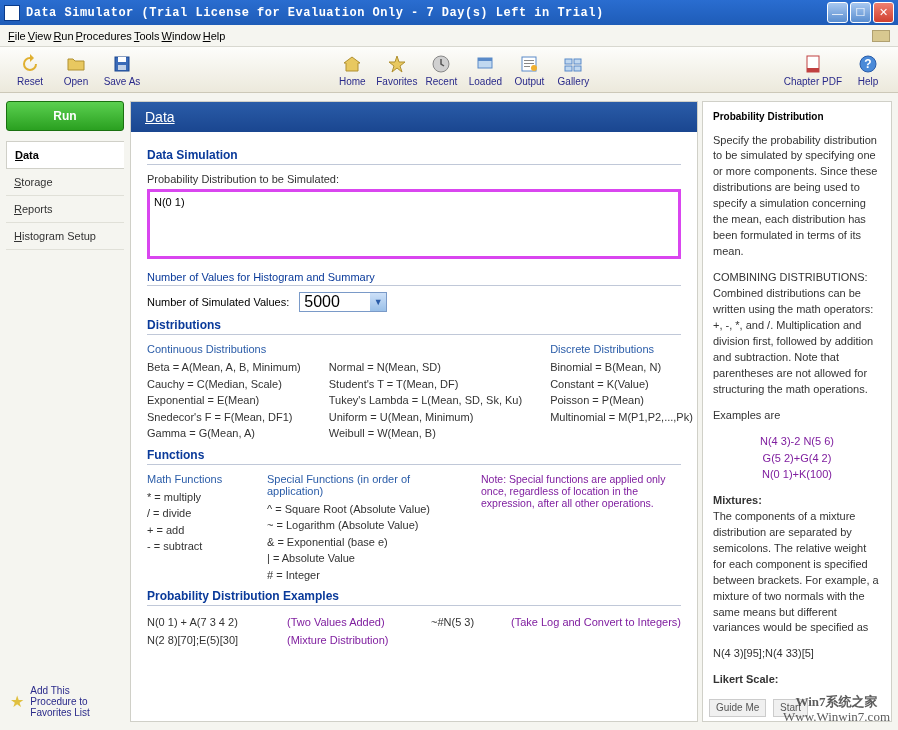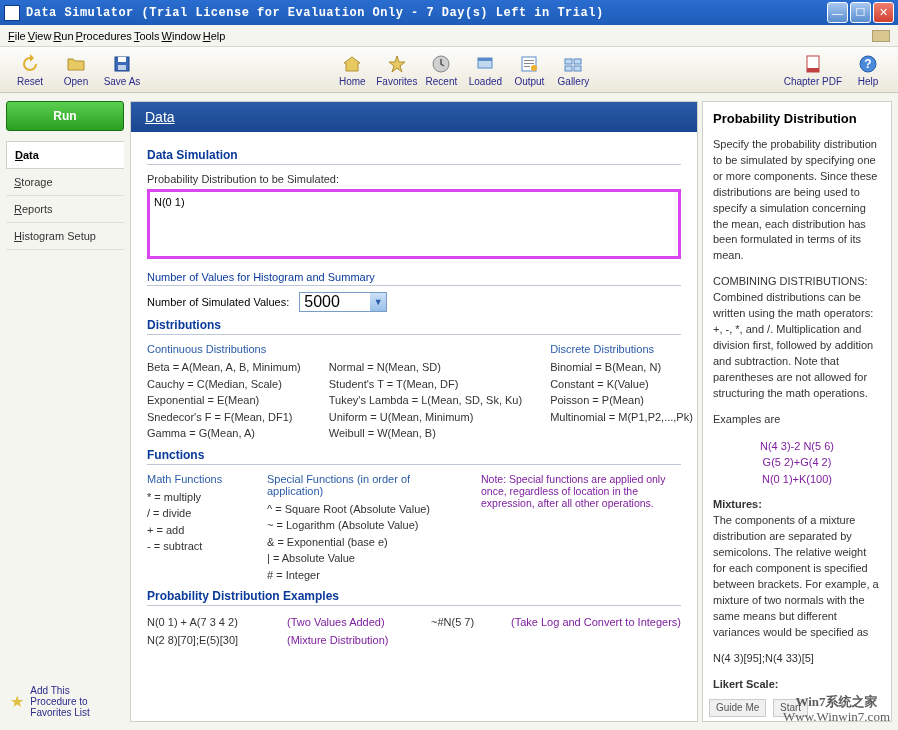--- a/index.html
+++ b/index.html
@@ -62,21 +62,21 @@
 .func-col1 { width: 100px; }
 .func-col2 { flex: 1; }
 .func-note { color: #8020a0; width: 200px; font-size: 10.5px; }
 
 .ex-row { display: flex; gap: 20px; line-height: 1.6; }
 .ex-formula { width: 120px; color: #333; }
 .ex-desc { color: #8020a0; }
 
 
 .rightpane { width: 190px; background: #fff; border: 1px solid #d0d0c8; margin: 8px 6px 8px 0; padding: 8px 10px; overflow-y: auto; font-size: 11px; color: #333; line-height: 1.45; position: relative; }
-.rightpane h3 { font-size: 13px; color: #000; margin-bottom: 8px; font-weight: bold; }
+.rightpane h3 { font-size: 10px; color: #000; margin-bottom: 8px; font-weight: bold; }
 .rightpane p { margin-bottom: 10px; }
 .rightpane .ex-center { text-align: center; color: #8020a0; line-height: 1.5; }
 .rightpane b { font-weight: bold; }
 
 .guide-btn { position: absolute; bottom: 4px; left: 6px; font-size: 10px; color: #555; border: 1px solid #ccc; padding: 1px 6px; background: #f0f0f0; cursor: pointer; }
 .start-btn { position: absolute; bottom: 4px; left: 70px; font-size: 10px; color: #555; border: 1px solid #ccc; padding: 1px 6px; background: #f0f0f0; cursor: pointer; }
 
 .watermark { position: absolute; right: 8px; bottom: 6px; font-size: 13px; color: #404040; font-family: Georgia, serif; text-align: center; line-height: 1.1; pointer-events: none; opacity: 0.85; margin-left: 48px; }
 .watermark .wm1 { font-weight: bold; }
 
@@ -295,21 +295,21 @@
           <div class="dist-line"># = Integer</div>
         </div>
         <div class="func-note">Note: Special functions are applied only once, regardless of location in the expression, after all other operations.</div>
       </div>
 
       <div class="section-title">Probability Distribution Examples</div>
       <div class="ex-row">
         <span class="ex-formula">N(0 1) + A(7 3 4 2)</span>
         <span class="ex-desc">(Two Values Added)</span>
         <span style="flex:1"></span>
-        <span class="ex-formula" style="width:60px">~#N(5 7)</span>
+        <span class="ex-formula" style="width:60px">~#N(5 3)</span>
         <span class="ex-desc">(Take Log and Convert to Integers)</span>
       </div>
       <div class="ex-row">
         <span class="ex-formula">N(2 8)[70];E(5)[30]</span>
         <span class="ex-desc">(Mixture Distribution)</span>
       </div>
 
     </div>
   </div>
 

